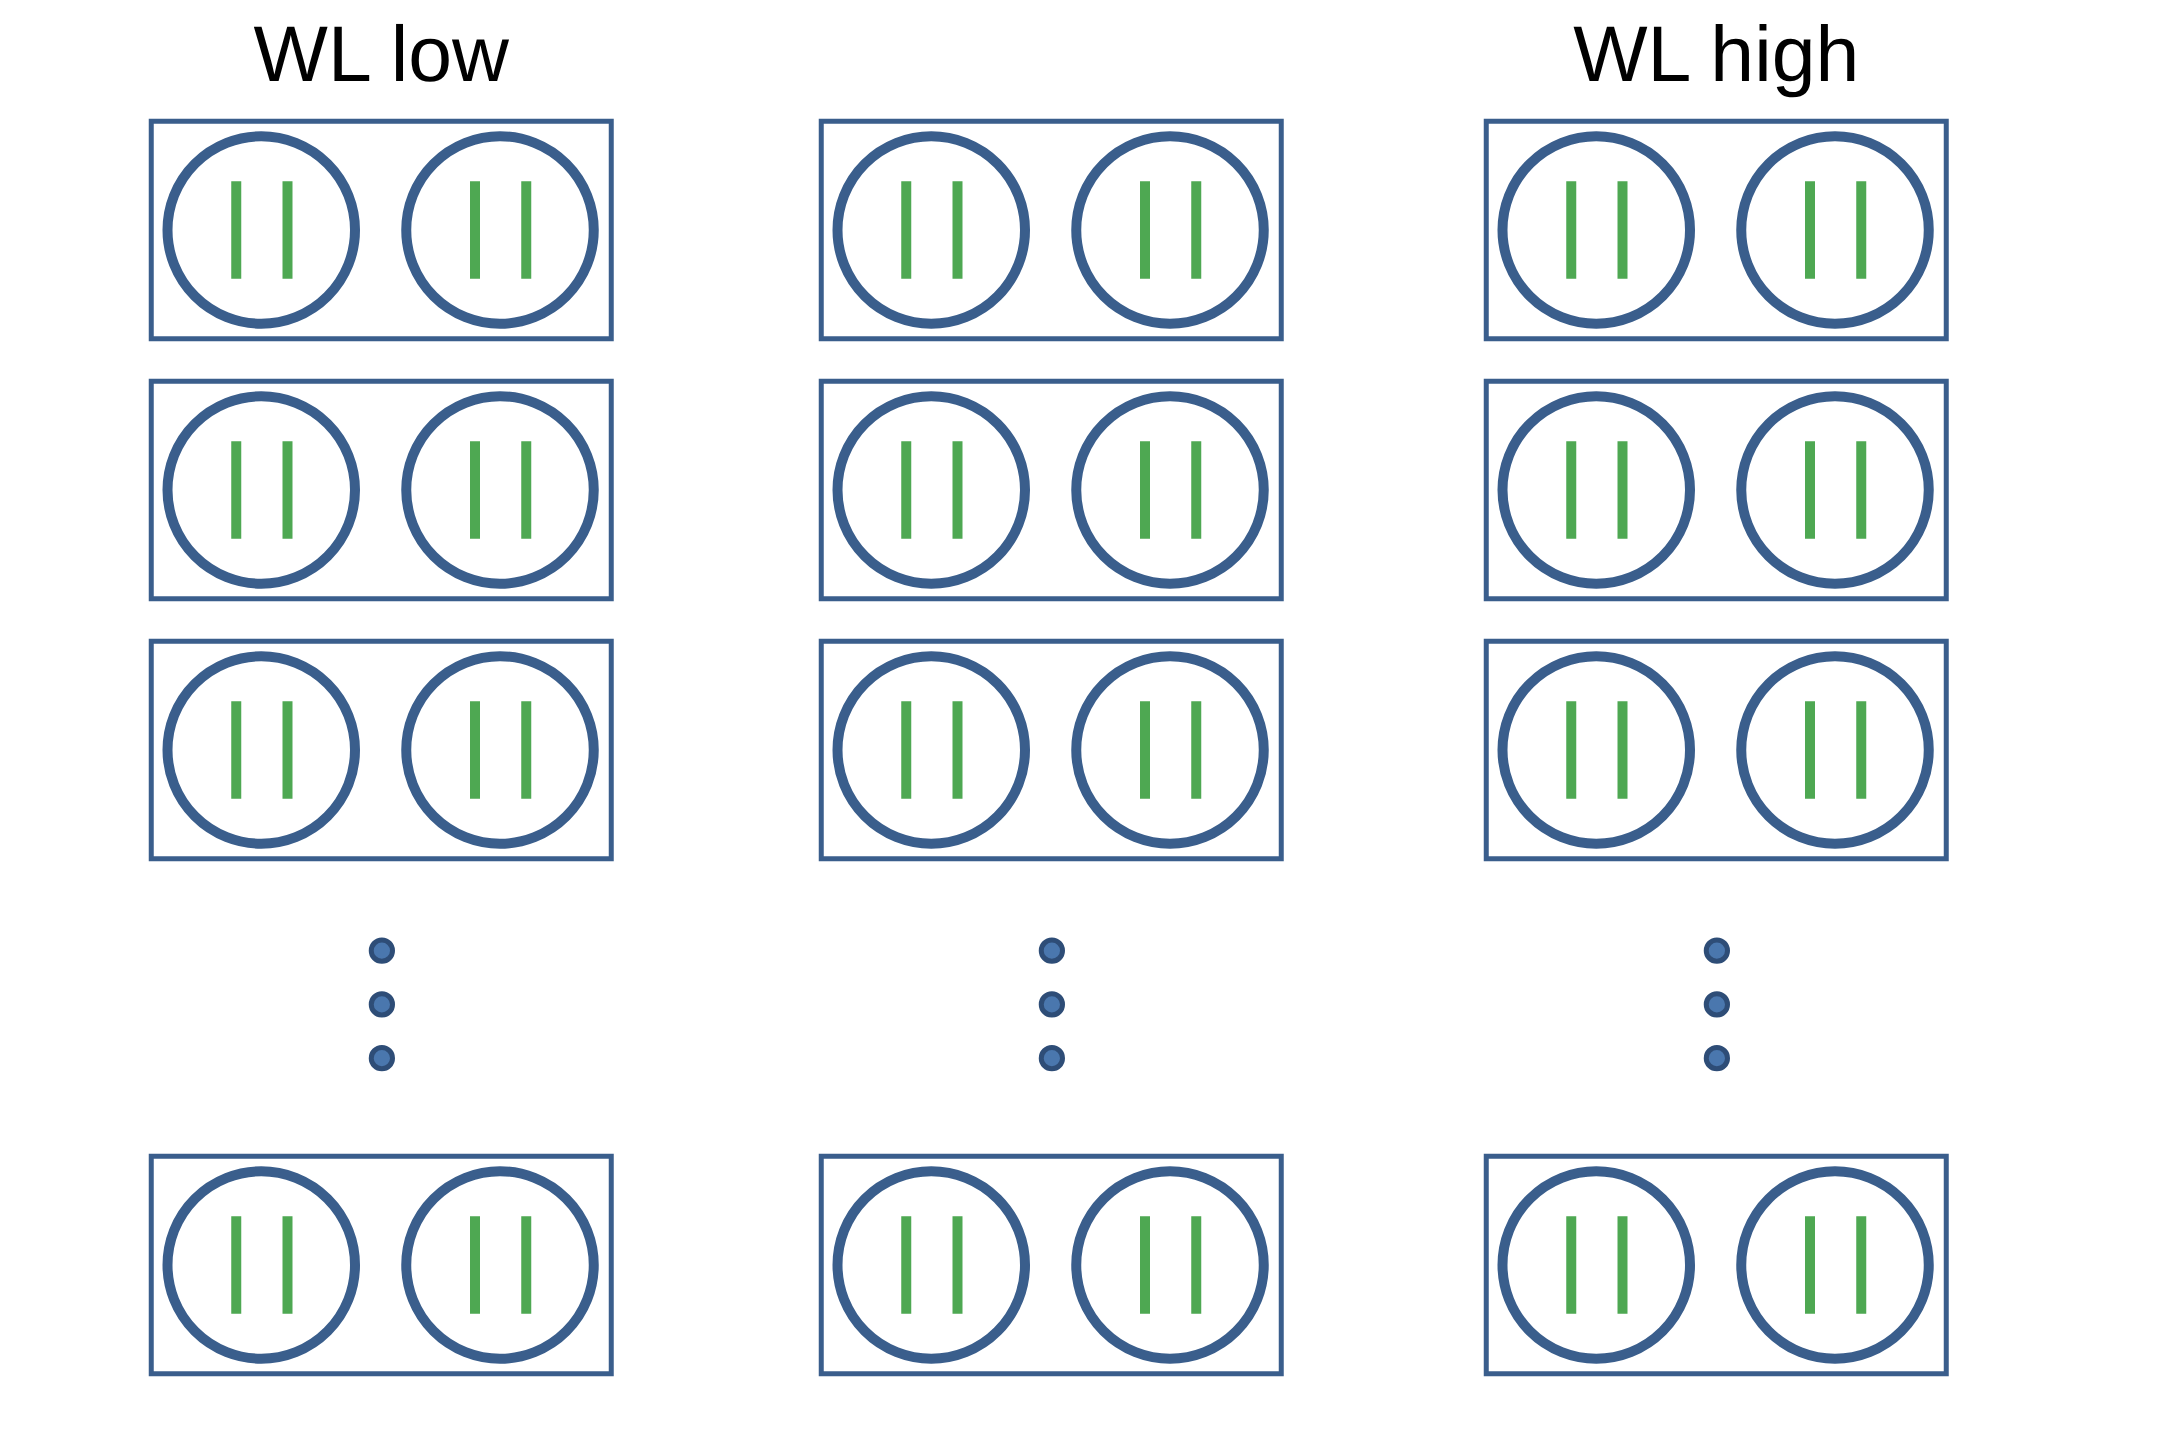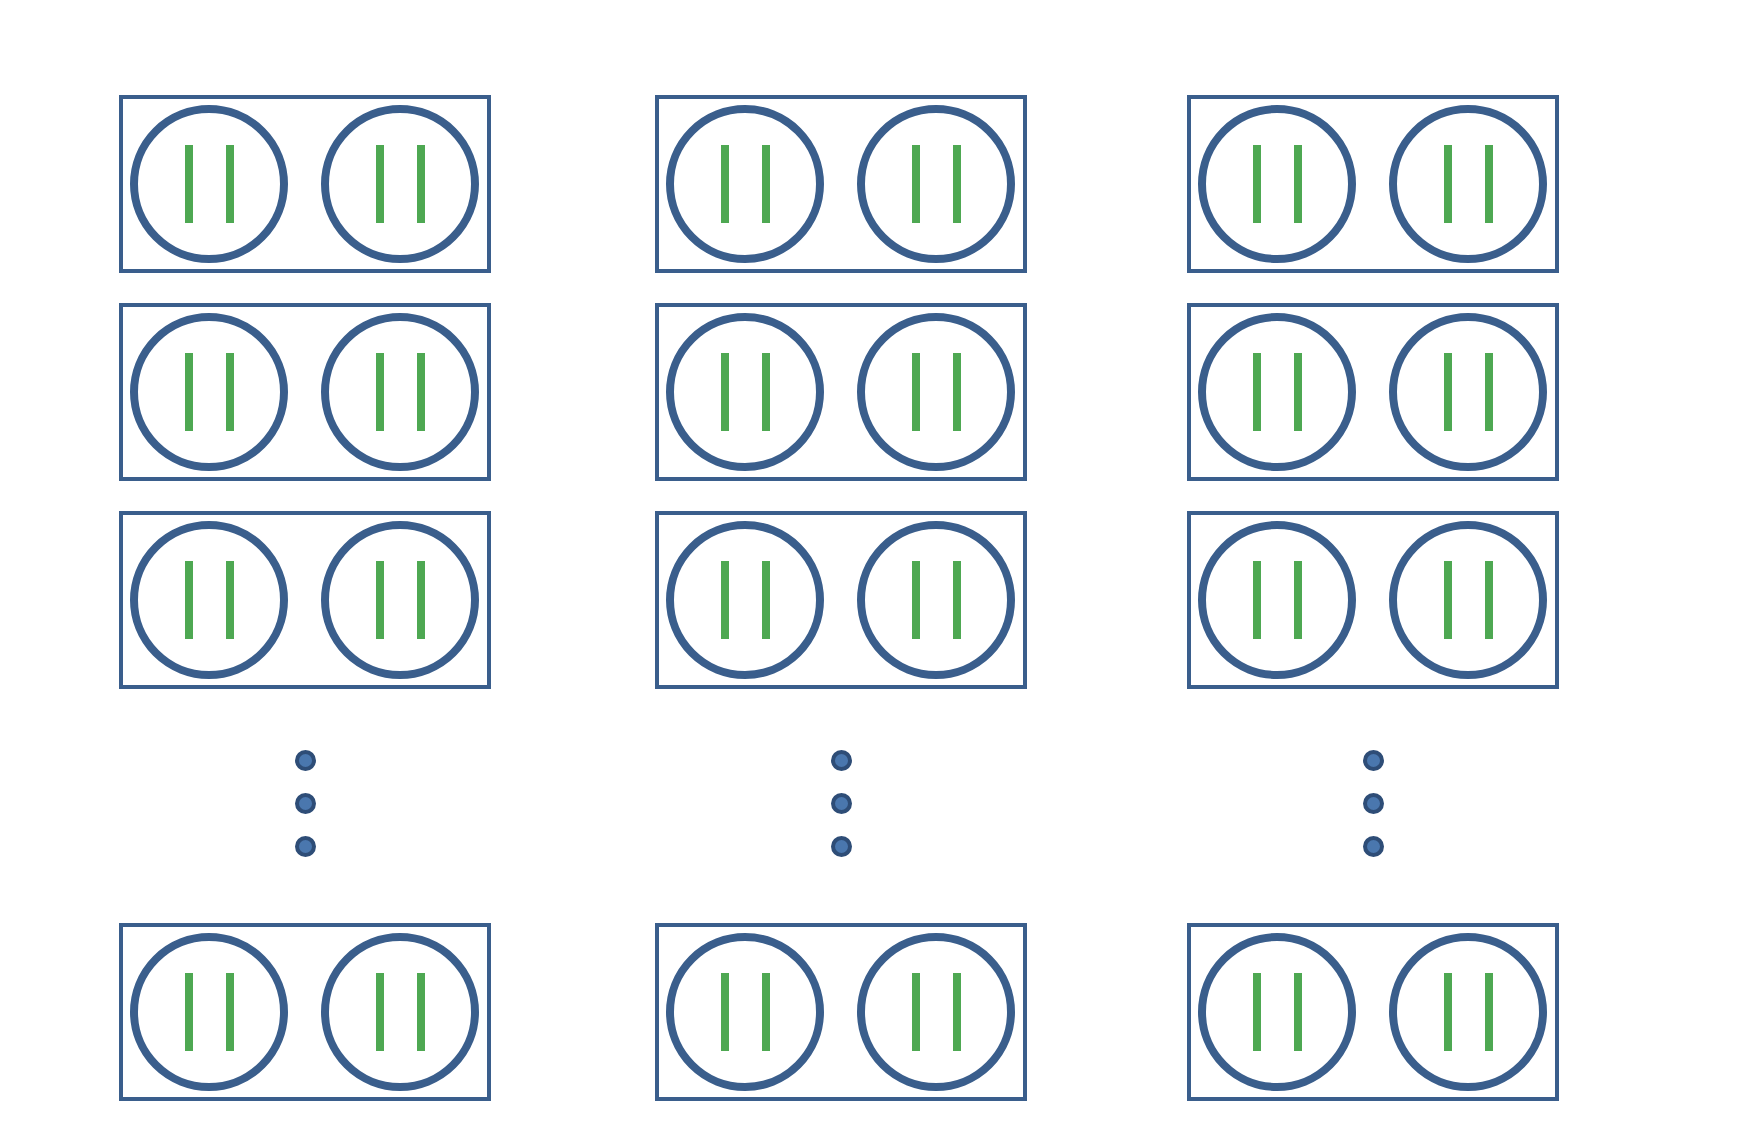--- a/index.html
+++ b/index.html
@@ -61,20 +61,21 @@
     box-sizing:content-box;
     border:4px solid var(--dot-ring);
     background:var(--dot-fill);
     border-radius:50%;
   }
 </style>
 </head>
 <body>
 
 <div id="canvas">
+    <div class="column-title" style="left: 69px;">WL low</div>
     <div class="trial-block" style="left: 119px; top: 95px;">
       <div class="stimulus-circle left">
         <div class="gabor-bar"></div>
         <div class="gabor-bar"></div>
       </div>
       <div class="stimulus-circle right">
         <div class="gabor-bar"></div>
         <div class="gabor-bar"></div>
       </div>
     </div>
@@ -147,20 +148,21 @@
         <div class="gabor-bar"></div>
       </div>
       <div class="stimulus-circle right">
         <div class="gabor-bar"></div>
         <div class="gabor-bar"></div>
       </div>
     </div>
     <div class="ellipsis-dot" style="left: 830.5px; top: 749.5px;"></div>
     <div class="ellipsis-dot" style="left: 830.5px; top: 792.5px;"></div>
     <div class="ellipsis-dot" style="left: 830.5px; top: 835.5px;"></div>
+    <div class="column-title" style="left: 1137px;">WL high</div>
     <div class="trial-block" style="left: 1187px; top: 95px;">
       <div class="stimulus-circle left">
         <div class="gabor-bar"></div>
         <div class="gabor-bar"></div>
       </div>
       <div class="stimulus-circle right">
         <div class="gabor-bar"></div>
         <div class="gabor-bar"></div>
       </div>
     </div>

